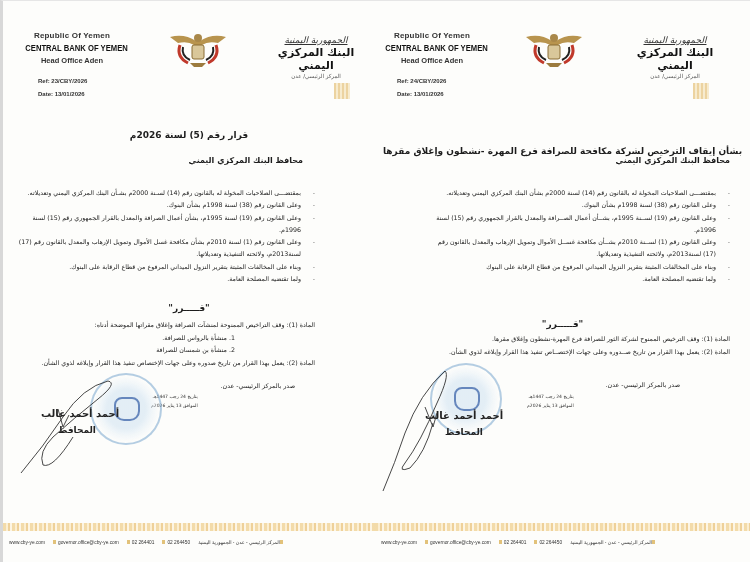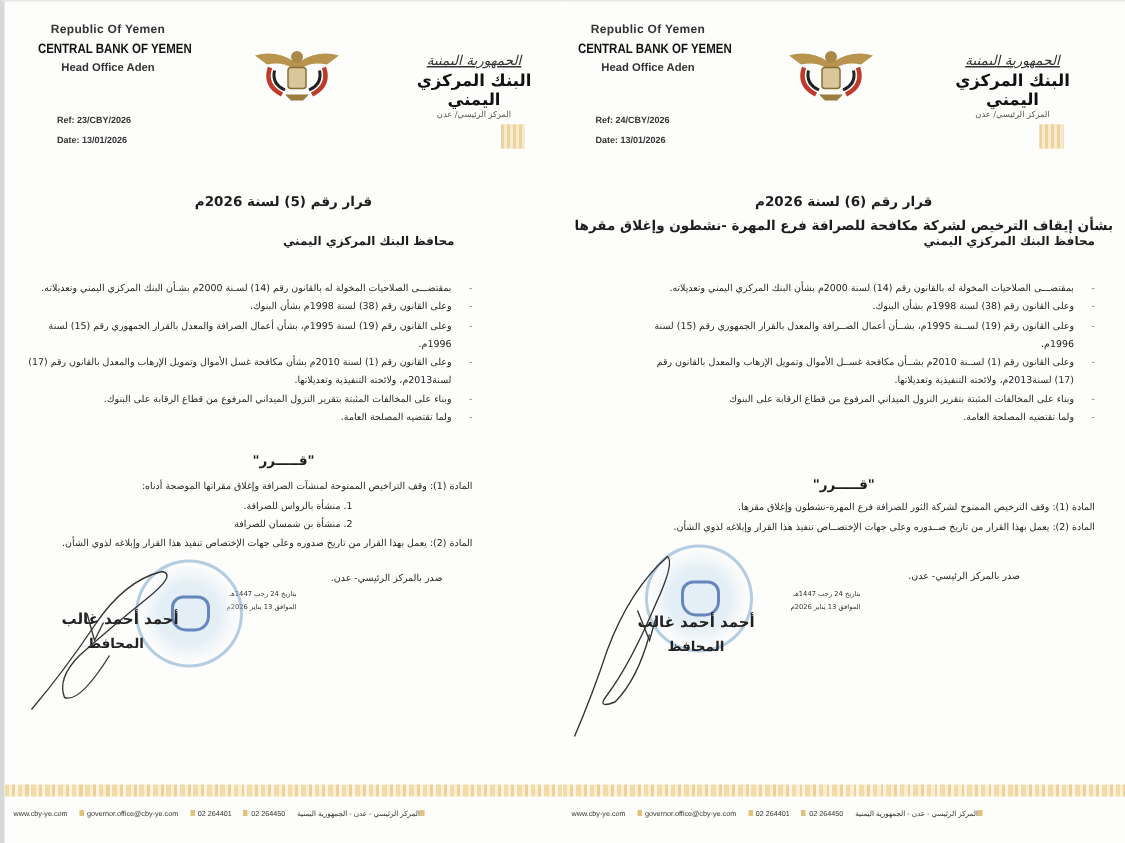--- a/index.html
+++ b/index.html
@@ -1,21 +1,21 @@
 <!DOCTYPE html>
 <html><head>
 <meta charset="utf-8">
 <style>
   html, body { margin:0; padding:0; }
   body { width:750px; height:562px; overflow:hidden; background:#ffffff; font-family:"DejaVu Sans", sans-serif; color:#1d1d1d; }
   .wrap { position:relative; width:750px; height:562px; display:flex; }
   .page { position:relative; width:375px; height:562px; background:#fdfdfb; overflow:hidden; }
   .page.left { border-left:3px solid #d8d8d8; width:372px; border-top:1px solid #e6e6e6; }
   .page.right { border-top:1px solid #e6e6e6; }
-  .en-head { position:absolute; top:14px; width:110px; text-align:center; font-family:"Liberation Sans", sans-serif; }
+  .en-head { position:absolute; top:30px; width:110px; text-align:center; font-family:"Liberation Sans", sans-serif; }
   .page.left .en-head { left:14px; }
   .page.right .en-head { left:2px; }
   .en-head .rep { font-size:8px; font-weight:bold; color:#333; letter-spacing:0.2px; }
   .en-head .cby { font-size:9px; font-weight:bold; color:#111; margin-top:3px; transform:scaleX(0.85); white-space:nowrap; }
   .en-head .hoa { font-size:7.5px; font-weight:bold; color:#333; margin-top:3px; }
   .refdate { position:absolute; top:74px; font-size:6px; font-weight:bold; color:#333; font-family:"Liberation Sans", sans-serif; line-height:13px; }
   .page.left .refdate { left:35px; }
   .page.right .refdate { left:22px; }
   .emblem { position:absolute; top:28px; width:64px; height:40px; }
   .page.left .emblem { left:163px; }
@@ -151,21 +151,20 @@
       <rect x="26" y="16" width="12" height="14" rx="2" fill="#d9c79a" stroke="#8a6d34" stroke-width="1"></rect>
       <path d="M24 34 L40 34 L36 38 L28 38 Z" fill="#9c7b3e"></path>
     </svg>
     <div class="ar-head">
       <div class="rep-ar">الجمهورية اليمنية</div>
       <div class="cby-ar">البنك المركزي اليمني</div>
       <div class="ho-ar">المركز الرئيسي/ عدن</div>
     </div>
     <div class="qr"></div>
 
-    <div class="title1">قرار رقم (6) لسنة 2026م</div>
     <div class="title2">بشأن إيقاف الترخيص لشركة مكافحة للصرافة فرع المهرة -نشطون وإغلاق مقرها</div>
     <div class="gov">محافظ البنك المركزي اليمني</div>
     <ul class="clauses">
       <li>بمقتضـــى الصلاحيات المخولة له بالقانون رقم (14) لسنة 2000م بشأن البنك المركزي اليمني وتعديلاته.</li>
       <li>وعلى القانون رقم (38) لسنة 1998م بشأن البنوك.</li>
       <li>وعلى القانون رقم (19) لســنة 1995م، بشــأن أعمال الصــرافة والمعدل بالقرار الجمهوري رقم (15) لسنة 1996م.</li>
       <li>وعلى القانون رقم (1) لســنة 2010م بشــأن مكافحة غســل الأموال وتمويل الإرهاب والمعدل بالقانون رقم (17) لسنة2013م، ولائحته التنفيذية وتعديلاتها.</li>
       <li>وبناء على المخالفات المثبتة بتقرير النزول الميداني المرفوع من قطاع الرقابة على البنوك</li>
       <li>ولما تقتضيه المصلحة العامة.</li>
     </ul>

